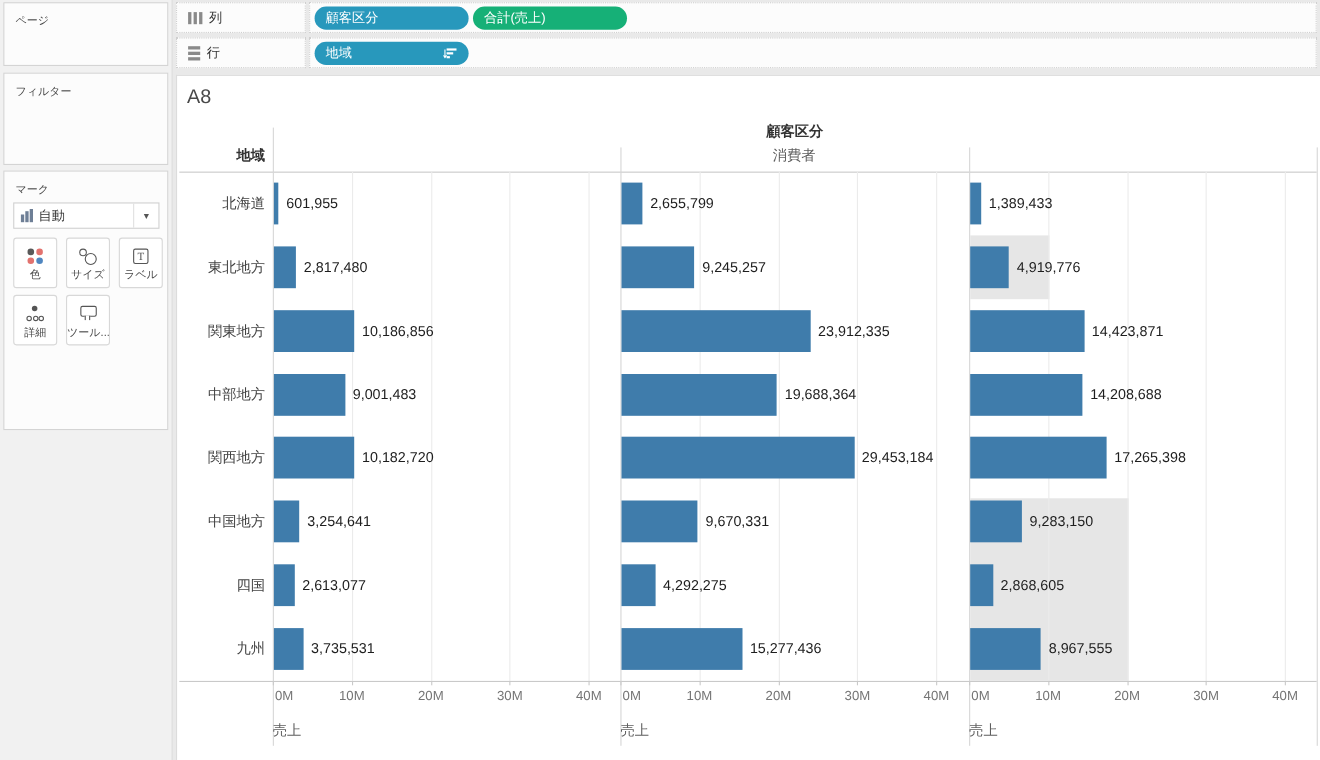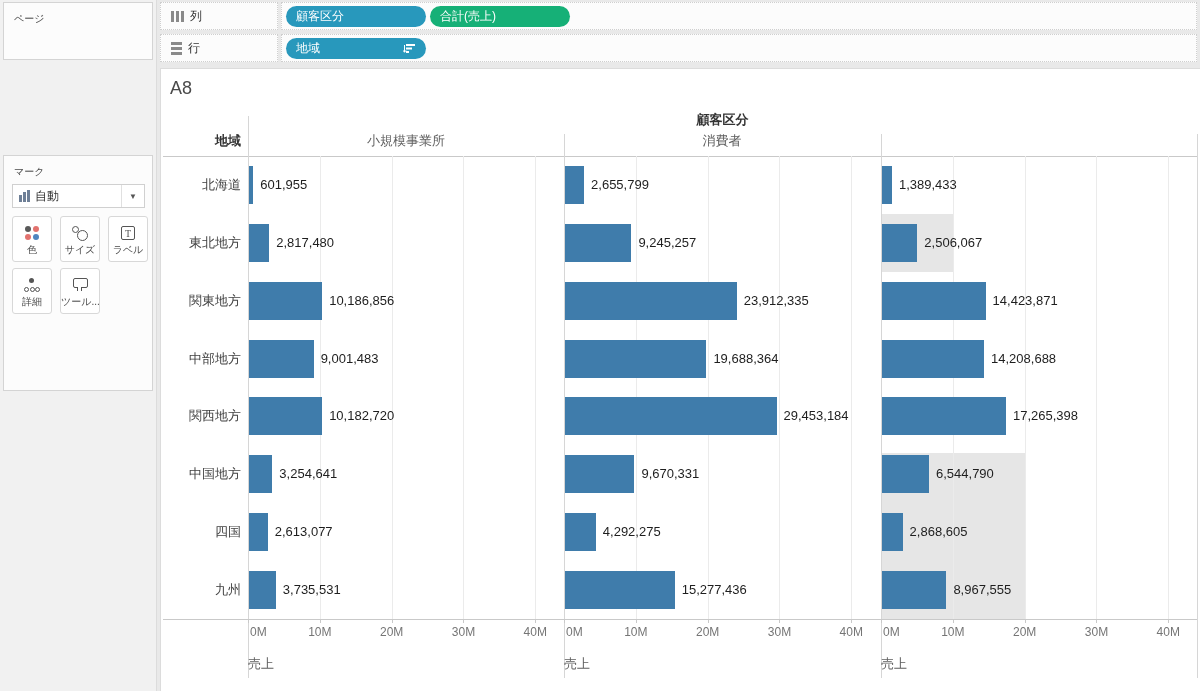--- a/index.html
+++ b/index.html
@@ -60,20 +60,23 @@
   .tick-label{position:absolute;top:556px;font-size:12px;color:#757575;white-space:nowrap;}
   .axis-title{position:absolute;top:586px;font-size:13px;color:#5e5e5e;text-align:left;}
 </style>
 </head>
 <body>
 
 <div class="sidebar">
   <div class="card card-pages">
     <div class="card-label">ページ</div>
   </div>
+  <div class="card card-filters">
+    <div class="card-label">フィルター</div>
+  </div>
   <div class="card card-marks">
     <div class="card-label">マーク</div>
     <div class="mark-dropdown">
       <span class="mini-bars">
           <i style="height:7px"></i>
           <i style="height:10px"></i>
           <i style="height:12px"></i>
         </span>
       <span class="mtxt">自動</span>
       <span class="caret">▼</span>
@@ -162,21 +165,20 @@
       <rect x="3" y="9" width="3" height="2" fill="#fff"></rect>
       <path d="M1.5 3 L1.5 10 M0 8.3 L1.5 10.3 L3 8.3" stroke="#fff" stroke-width="1" fill="none"></path>
     </svg>
   </div>
 </div>
 
 <div class="worksheet">
   <div class="ws-title">A8</div>
   <div class="colfield-label" id="colFieldLabel" style="left: 87px; width: 949px;">顧客区分</div>
   <div class="rowfield-label">地域</div>
-  <div class="col-header" id="colh0" style="left: 87px; width: 316px;">小規模事業所</div>
   <div class="col-header" id="colh1" style="left: 403px; width: 316px;">消費者</div>
   <div id="chartCanvas">
       <div class="hline" style="left: 2px; top: 87px; width: 1034px;"></div>
       <div class="hline" style="left: 2px; top: 550px; width: 1034px;"></div>
       <div class="vline" style="left: 87px; top: 47px; height: 562px;"></div>
       <div class="vline" style="left: 403px; top: 65px; height: 544px;"></div>
       <div class="vline" style="left: 720px; top: 65px; height: 544px;"></div>
       <div class="vline" style="left: 1036px; top: 65px; height: 544px;"></div>
       <div class="hl-rect" style="left: 721px; top: 144.875px; width: 71.8182px; height: 57.875px; background: rgb(230, 230, 230);"></div>
       <div class="hl-rect" style="left: 721px; top: 384.375px; width: 143.636px; height: 165.625px; background: rgb(230, 230, 230);"></div>
@@ -258,29 +260,29 @@
       <div class="bar-label" style="left: 622.527px; top: 328.438px;">29,453,184</div>
       <div class="bar" style="left: 404px; top: 386.312px; width: 69.4506px; background: rgb(63, 124, 171);"></div>
       <div class="bar-label" style="left: 480.451px; top: 386.312px;">9,670,331</div>
       <div class="bar" style="left: 404px; top: 444.188px; width: 30.8263px; background: rgb(63, 124, 171);"></div>
       <div class="bar-label" style="left: 441.826px; top: 444.188px;">4,292,275</div>
       <div class="bar" style="left: 404px; top: 502.062px; width: 109.72px; background: rgb(63, 124, 171);"></div>
       <div class="bar-label" style="left: 520.72px; top: 502.062px;">15,277,436</div>
       <div class="bar" style="left: 721px; top: 96.9375px; width: 9.97866px; background: rgb(63, 124, 171);"></div>
       <div class="bar-label" style="left: 737.979px; top: 96.9375px;">1,389,433</div>
       <div class="bar" style="left: 721px; top: 154.812px; width: 35.3329px; background: rgb(63, 124, 171);"></div>
-      <div class="bar-label" style="left: 763.333px; top: 154.812px;">2,506,067</div>
+      <div class="bar-label" style="left: 763.333px; top: 154.812px;">4,919,776</div>
       <div class="bar" style="left: 721px; top: 212.688px; width: 103.59px; background: rgb(63, 124, 171);"></div>
       <div class="bar-label" style="left: 831.59px; top: 212.688px;">14,423,871</div>
       <div class="bar" style="left: 721px; top: 270.562px; width: 102.044px; background: rgb(63, 124, 171);"></div>
       <div class="bar-label" style="left: 830.044px; top: 270.562px;">14,208,688</div>
       <div class="bar" style="left: 721px; top: 328.438px; width: 123.997px; background: rgb(63, 124, 171);"></div>
       <div class="bar-label" style="left: 851.997px; top: 328.438px;">17,265,398</div>
       <div class="bar" style="left: 721px; top: 386.312px; width: 47.0035px; background: rgb(63, 124, 171);"></div>
-      <div class="bar-label" style="left: 775.003px; top: 386.312px;">6,544,790</div>
+      <div class="bar-label" style="left: 775.003px; top: 386.312px;">9,283,150</div>
       <div class="bar" style="left: 721px; top: 444.188px; width: 20.6018px; background: rgb(63, 124, 171);"></div>
       <div class="bar-label" style="left: 748.602px; top: 444.188px;">2,868,605</div>
       <div class="bar" style="left: 721px; top: 502.062px; width: 64.4033px; background: rgb(63, 124, 171);"></div>
       <div class="bar-label" style="left: 792.403px; top: 502.062px;">8,967,555</div>
     </div>
   <div class="axis-title" id="ax0" style="left: 87px; width: 316px;">売上</div>
   <div class="axis-title" id="ax1" style="left: 403px; width: 316px;">売上</div>
   <div class="axis-title" id="ax2" style="left: 720px; width: 316px;">売上</div>
 </div>
 

